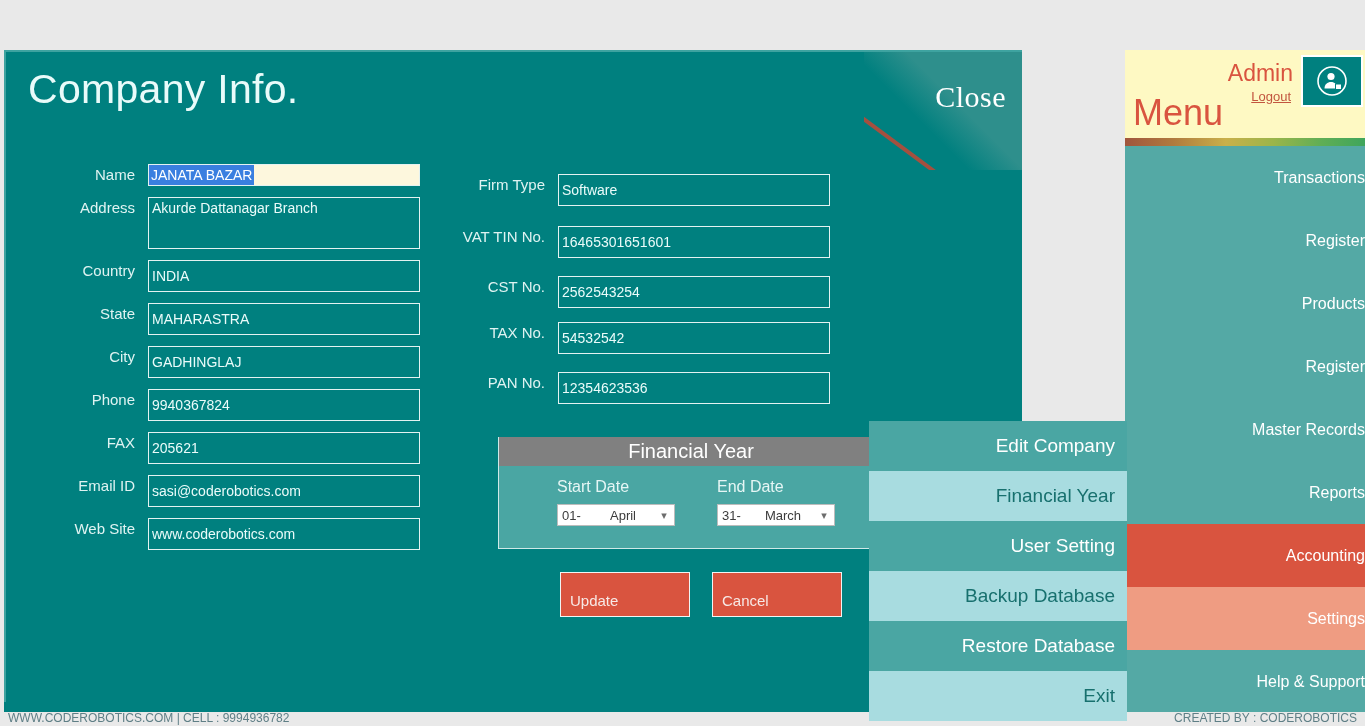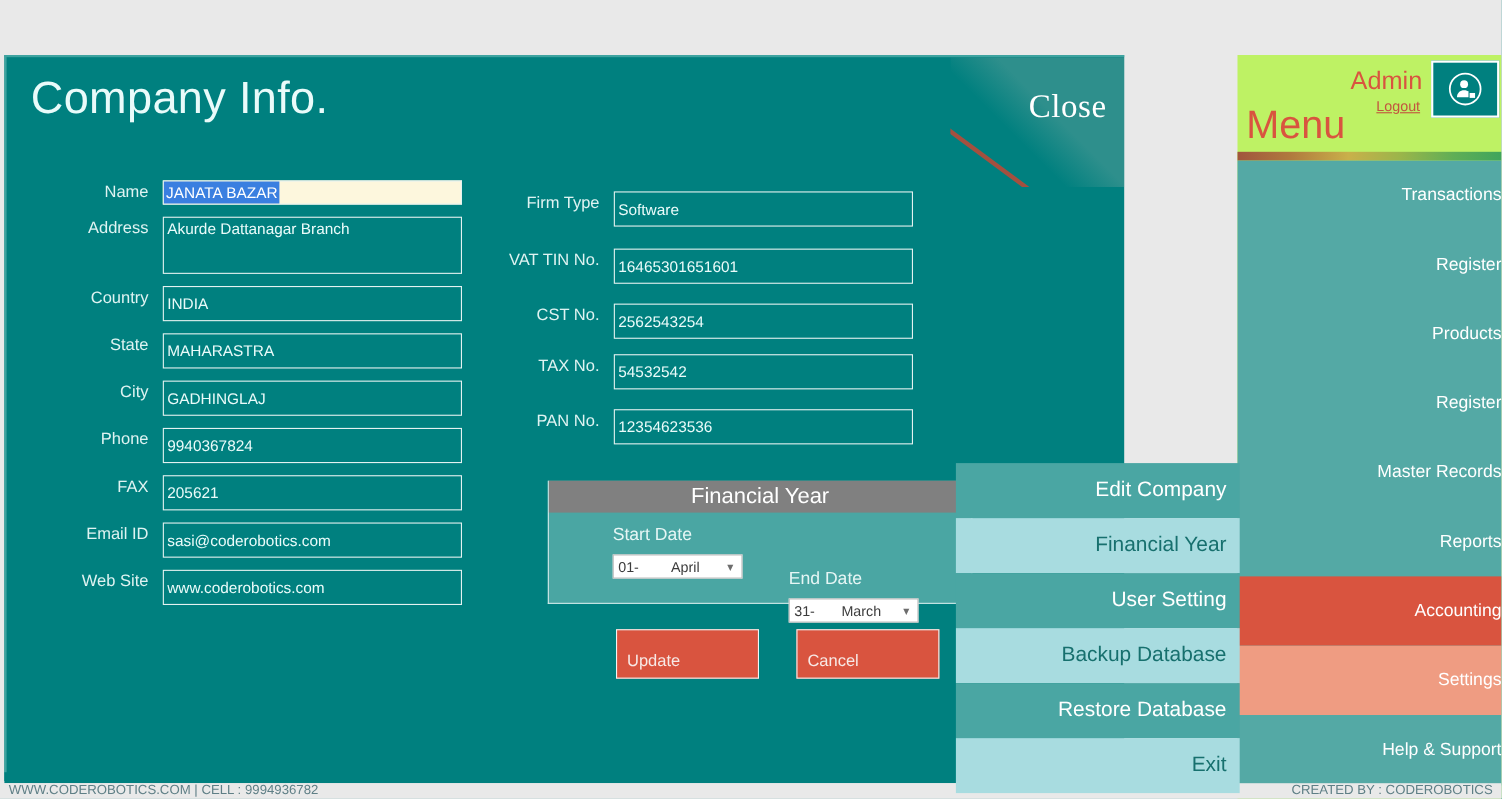--- a/index.html
+++ b/index.html
@@ -126,40 +126,40 @@
     border-top: none;
   }
   .fy-head {
     height: 29px; background: #808080;
     color: #ffffff; font-size: 20px;
     display: flex; align-items: center; justify-content: center;
   }
   .fy-body { position: relative; height: 105px; }
   .fy-group { position: absolute; top: 12px; }
   .fy-group.start { left: 58px; }
-  .fy-group.end   { left: 218px; margin-top: 40px; }
+  .fy-group.end   { left: 218px; }
   .fy-group .cap {
     color: #e6f6f5; font-size: 16px; margin-bottom: 8px;
   }
   .fy-select {
     display: flex; align-items: center;
     width: 118px; height: 22px;
     background: #ffffff; border: 1px solid #bcbcbc;
     color: #3c3c3c; font-size: 13px;
     padding: 0 4px;
     position: relative;
   }
   .fy-select .day { width: 26px; }
   .fy-select .mon { flex: 1; text-align: center; }
   .fy-select .chev {
     width: 12px; text-align: center; color: #6d6d6d; font-size: 11px;
   }
 
   
-  .btn-row { position: absolute; left: 554px; top: 520px; display: flex; gap: 34px; }
+  .btn-row { position: absolute; left: 554px; top: 520px; display: flex; gap: 22px; }
   .btn {
     width: 130px; height: 45px;
     background: #d9543f;
     border: 1px solid #f0f6f5;
     color: #f7e9e6;
     font-size: 15px;
     display: flex; align-items: flex-end;
     padding: 0 0 7px 9px;
     cursor: pointer;
   }
@@ -176,21 +176,21 @@
     font-size: 19px;
     cursor: pointer;
   }
   .dd-item.dark  { background: #4aa6a3; color: #ffffff; }
   .dd-item.light { background: #a8dce0; color: #17706e; }
 
   
   .sidebar {
     position: absolute; right: 0; top: 50px;
     width: 240px; height: 676px;
-    background: #bef264;
+    background: #fef9c3;
   }
   .sb-top { position: relative; height: 88px; }
   .admin-name {
     position: absolute; right: 72px; top: 10px;
     color: #d9543f; font-size: 23px;
   }
   .admin-logout {
     position: absolute; right: 74px; top: 39px;
     color: #c2563f; font-size: 13px; text-decoration: underline;
     cursor: pointer;

